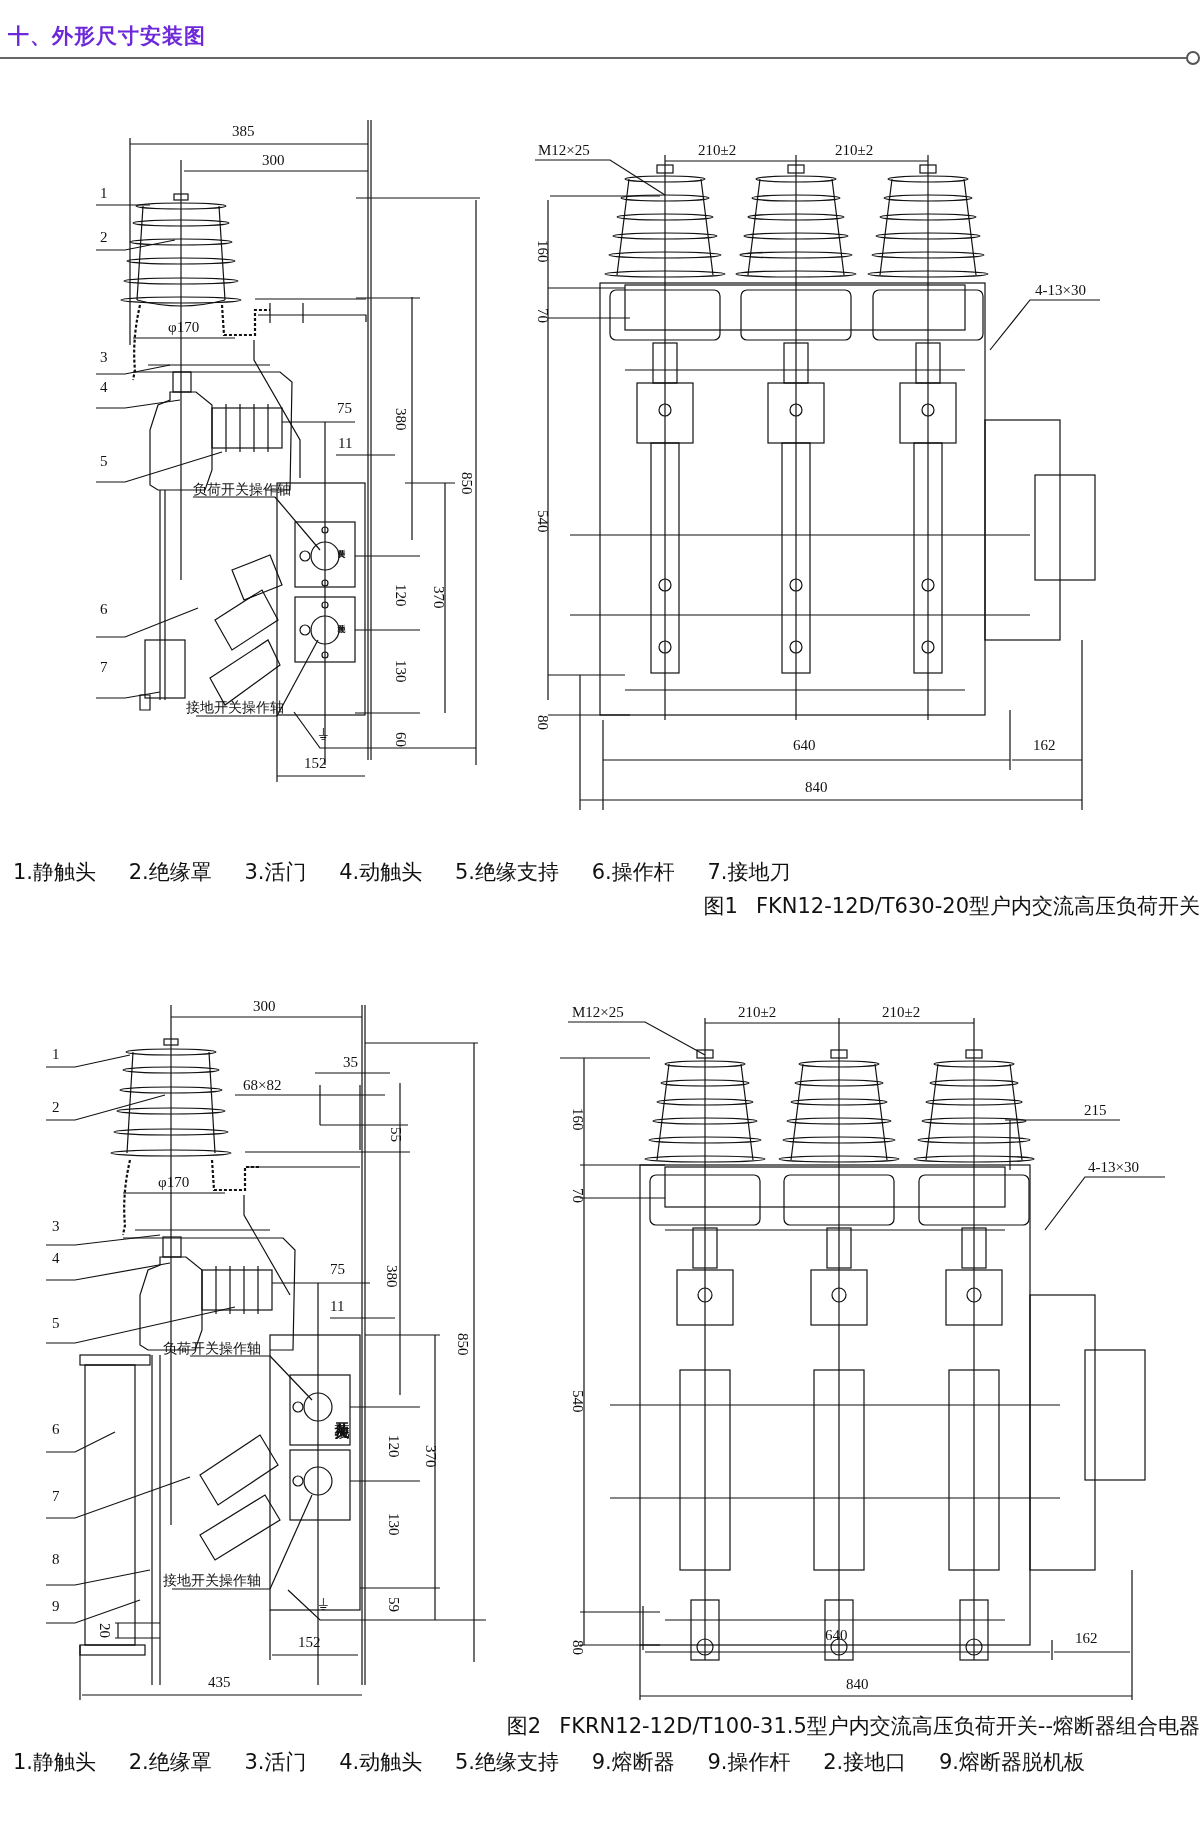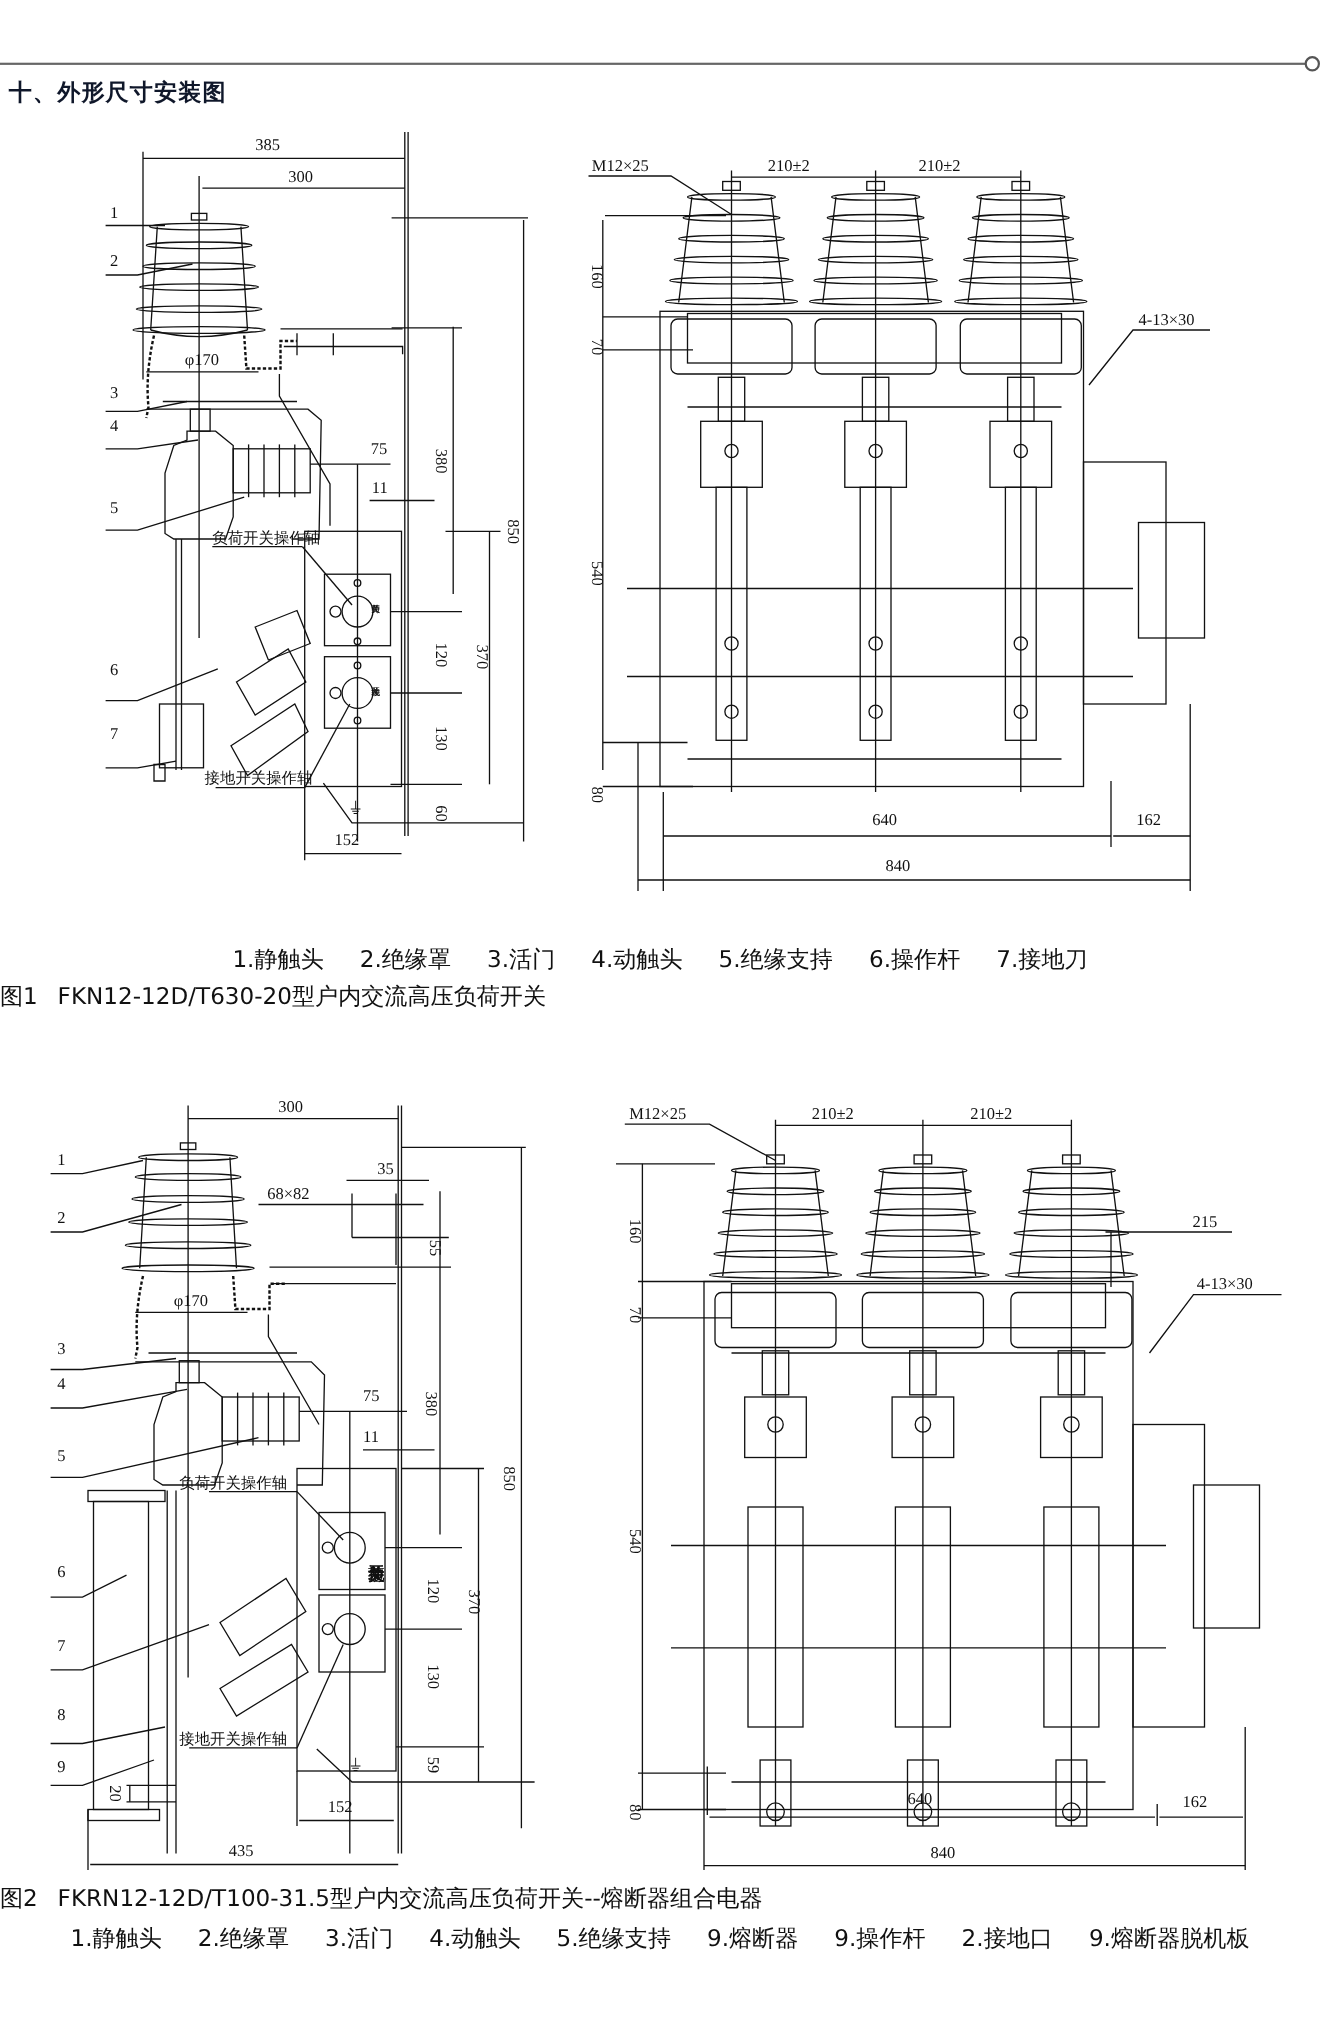--- a/index.html
+++ b/index.html
@@ -1,30 +1,30 @@
 <!DOCTYPE html>
 <html><head>
 <meta charset="utf-8">
 <style>
   html, body { margin: 0; padding: 0; background: #ffffff; }
   body { width: 1200px; height: 1845px; position: relative; overflow: hidden;
          font-family: "Liberation Sans", "DejaVu Sans", sans-serif; color: #111; }
   .section-title { position: absolute; left: 8px; top: 22px; font-size: 21px; font-weight: bold;
-         color: #0f172a; letter-spacing: 1px; font-family: "DejaVu Sans", sans-serif; margin-top: 48px; }
+         color: #6d28d9; letter-spacing: 1px; font-family: "DejaVu Sans", sans-serif; }
   .title-rule { position: absolute; left: 0; top: 57px; width: 1188px; height: 2px; background: #666; }
   .title-rule-end { position: absolute; left: 1186px; top: 51px; width: 10px; height: 10px;
          border: 2px solid #555; border-radius: 50%; background: #fff; }
   svg.drawing { position: absolute; overflow: visible; }
   svg text { font-family: "Liberation Serif", "DejaVu Serif", serif; fill: #111; }
   .dimtxt { font-size: 15px; }
   .cn { font-family: "DejaVu Sans", sans-serif; font-size: 14px; }
-  .legend { position: absolute; left: 0; width: 1200px; text-align: center; font-size: 21px;
+  .legend { position: absolute; left: 0; width: 1200px; font-size: 21px;
          font-family: "DejaVu Sans", sans-serif; color: #111; white-space: nowrap; }
   .legend span { display: inline-block; margin: 0 13px; }
-  .caption { position: absolute; left: 0; width: 1200px; text-align: left; font-size: 21px;
+  .caption { position: absolute; left: 0; width: 1200px; text-align: right; font-size: 21px;
          font-family: "DejaVu Sans", sans-serif; color: #111; white-space: nowrap; }
   .caption .fig-no { margin-right: 18px; }
 </style>
 </head>
 <body>
 
 <div class="section-title">十、外形尺寸安装图</div>
 <div class="title-rule"></div>
 <div class="title-rule-end"></div>
 

